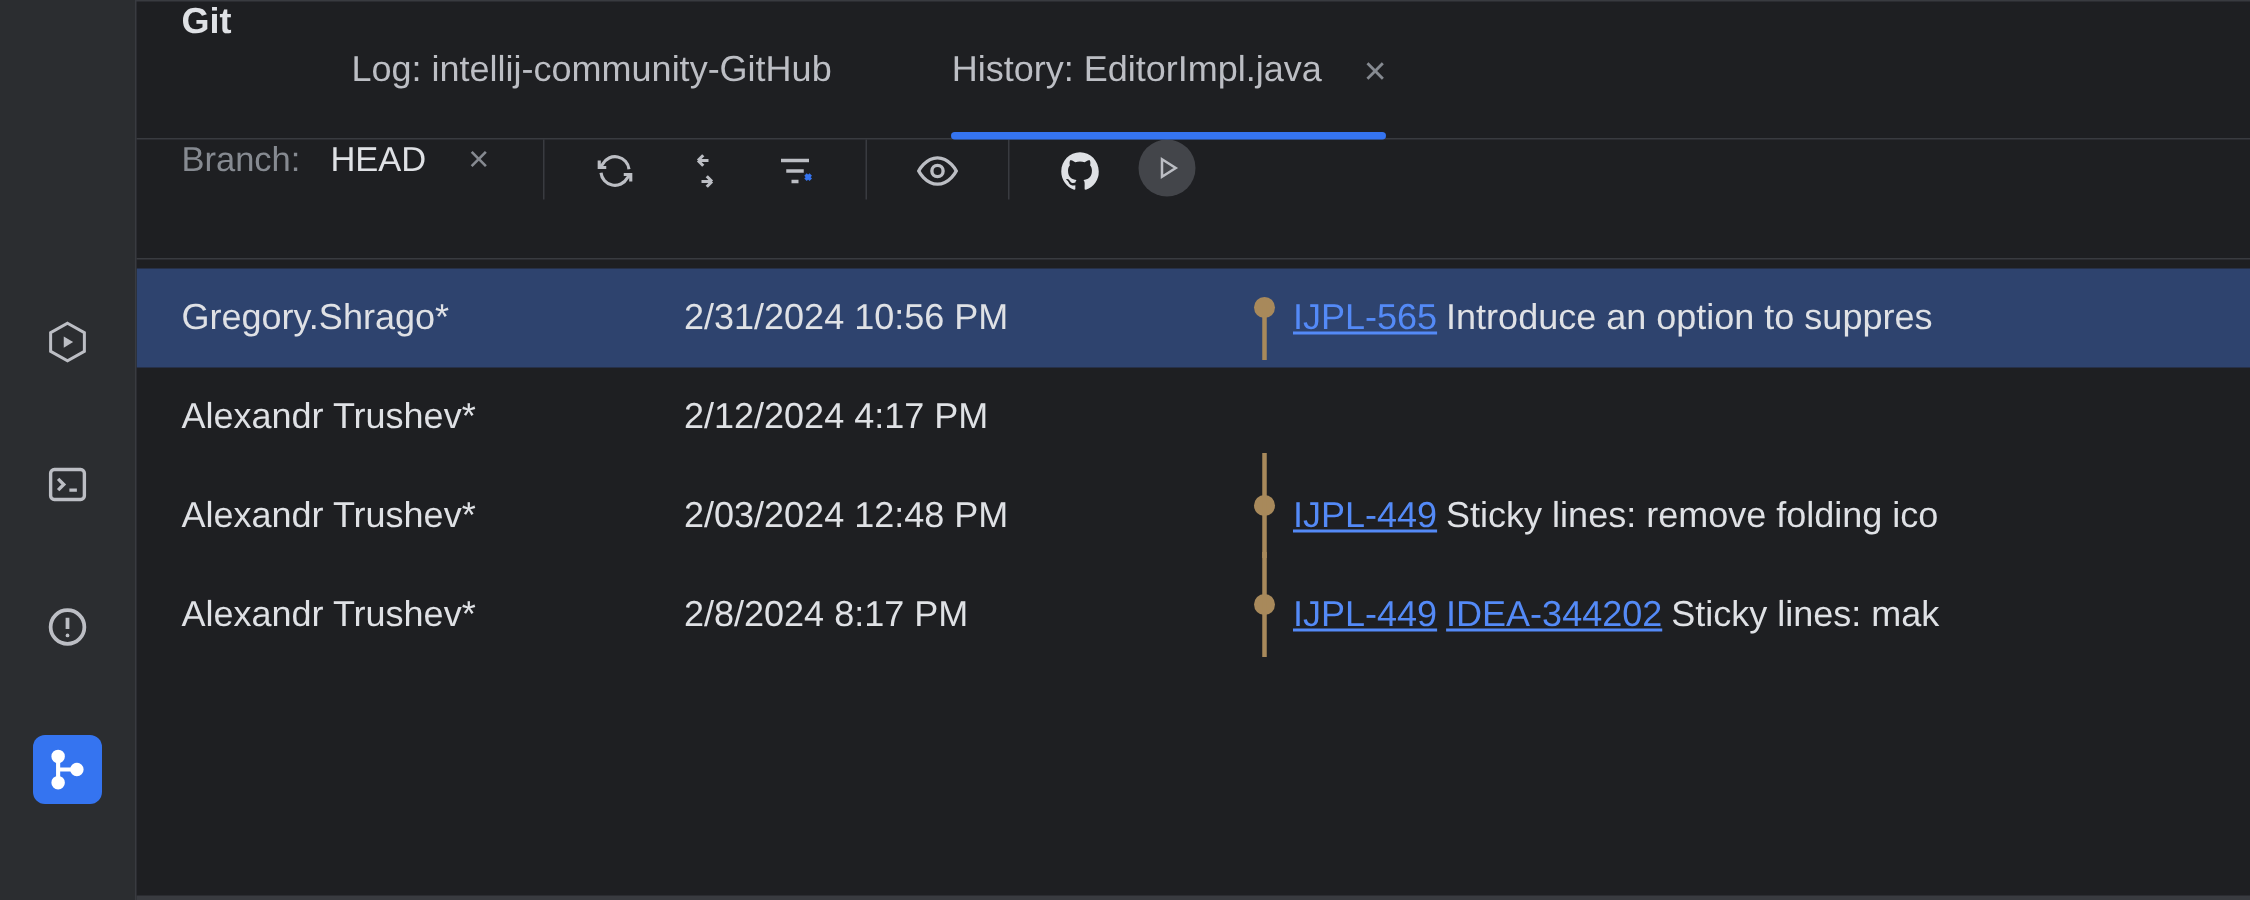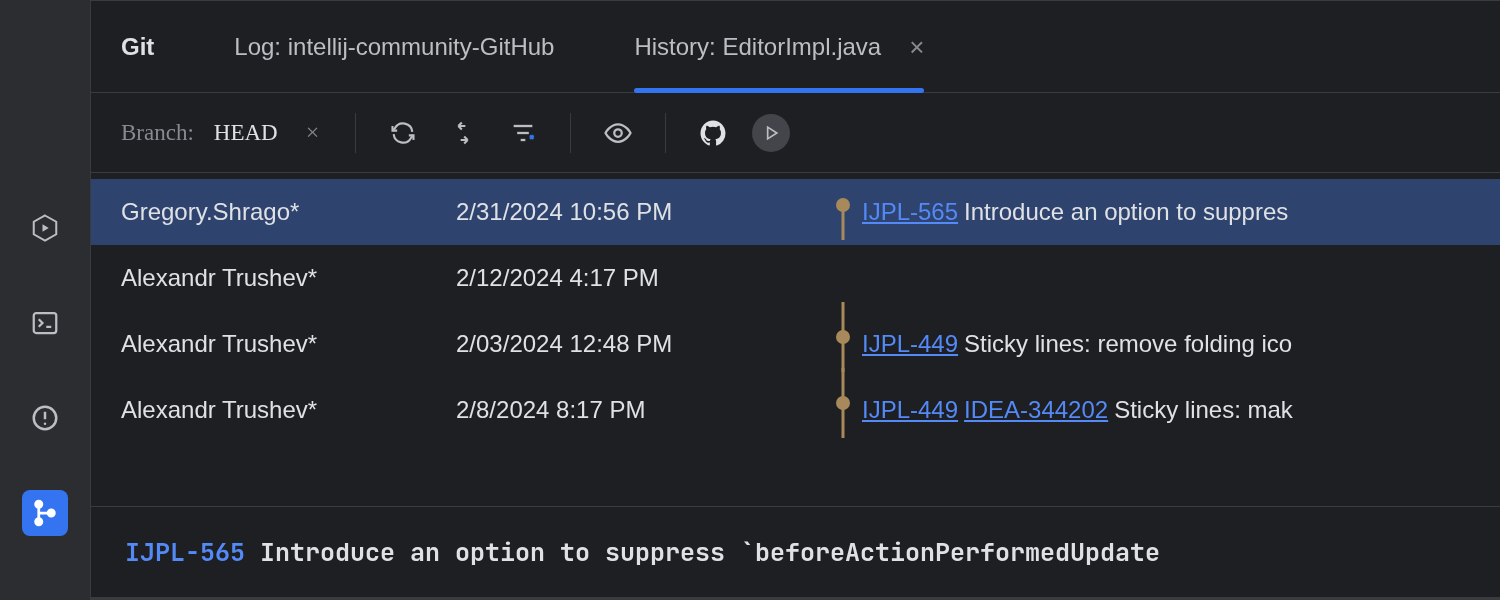--- a/index.html
+++ b/index.html
@@ -39,21 +39,20 @@
     .main {
       flex: 1;
       display: flex;
       flex-direction: column;
       background: #1e1f22;
       border-top: 1px solid #393b40;
       border-left: 1px solid #393b40;
     }
     .tabbar {
       display: flex;
-      align-items: center;
       height: 92px;
       padding-left: 30px;
       gap: 80px;
       border-bottom: 1px solid #393b40;
     }
     .tab-title {
       color: #dfe1e5;
       font-weight: 600;
       font-size: 24px;
     }
@@ -76,26 +75,25 @@
       border-radius: 3px;
     }
     .tab .close {
       color: #868a91;
       font-size: 26px;
       line-height: 1;
     }
 
     .toolbar {
       display: flex;
-      align-items: center;
+      align-items: flex-start;
       height: 80px;
       padding-left: 30px;
       gap: 18px;
       border-bottom: 1px solid #393b40;
-      font-family: Liberation Serif, serif;
     }
     .branch-label { color: #868a91; font-size: 23px; }
     .branch-val { color: #dfe1e5; font-size: 23px; margin-left: 2px; }
     .toolbar .close-x { color: #868a91; font-size: 24px; margin-left: 10px; margin-right: 10px; cursor: pointer; }
     .sep {
       width: 1px; height: 40px; background: #393b40; margin: 0 8px;
     }
     .tool-icon {
       width: 42px; height: 42px;
       display: flex; align-items: center; justify-content: center;
@@ -266,18 +264,14 @@
     <div class="commit-row">
       <div class="col-author">Alexandr Trushev*</div>
       <div class="col-date">2/8/2024 8:17 PM</div>
       <div class="col-msg">
         <span class="dot"></span>
         <span><a class="issue-link">IJPL-449</a><a class="issue-link">IDEA-344202</a><span>Sticky lines: mak</span></span>
       </div>
     </div>
   </div>
 
-  <div class="detail">
-    <span class="issue">IJPL-565</span>
-    <span class="msg">Introduce an option to suppress `beforeActionPerformedUpdate</span>
-  </div>
   <div class="bottom-border"></div>
 </div>
 
 </body></html>

